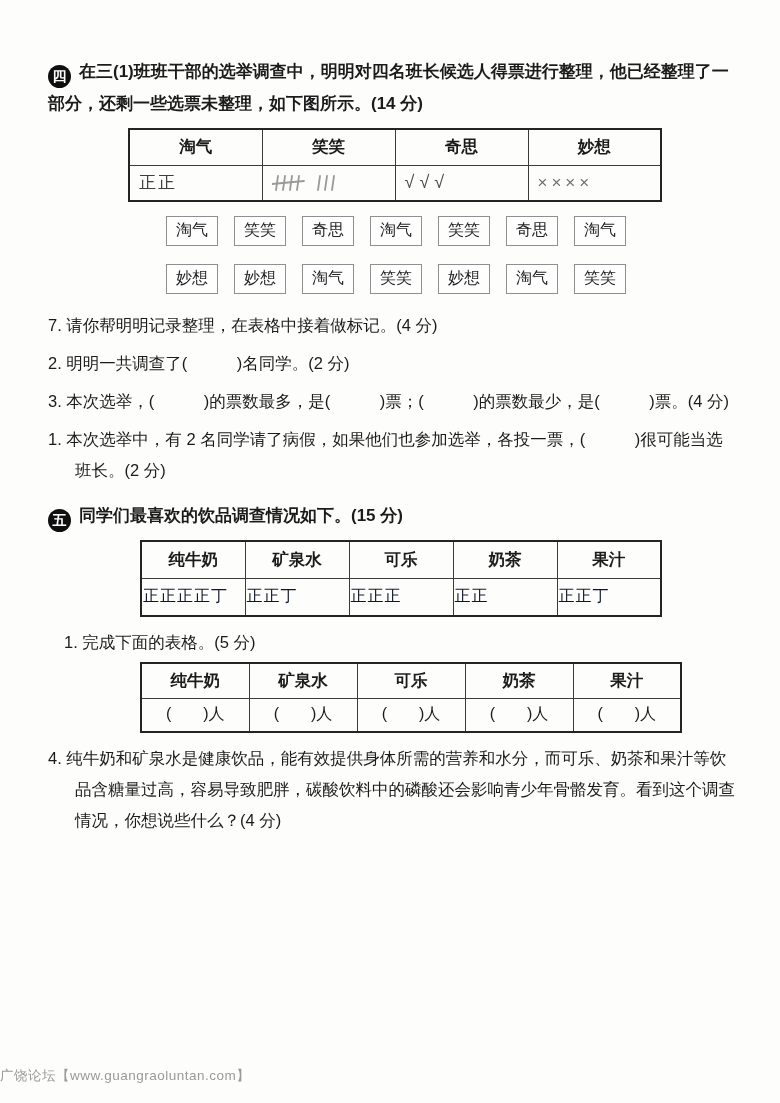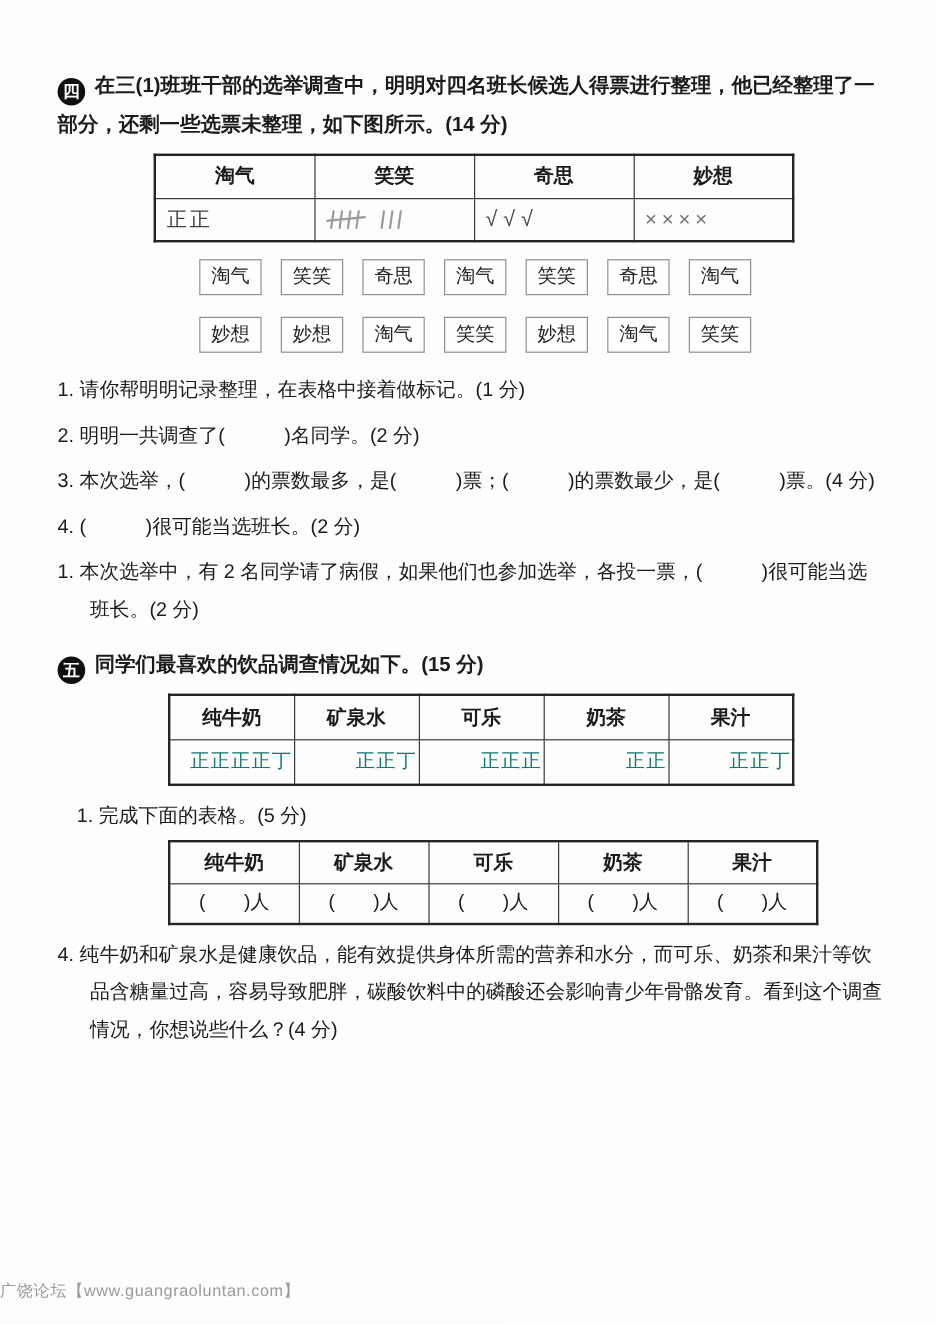--- a/index.html
+++ b/index.html
@@ -48,21 +48,21 @@
 
   .q {
     font-size: 16.5px; line-height: 31px;
     margin: 7px 0; padding-left: 27px; text-indent: -27px;
     max-width: 692px;
   }
   .q-tight { margin: 4px 16px; }
 
   .t2 { margin: 2px 0 10px 92px; }
   .t2 th { width: 104px; height: 37px; font-size: 16.5px; font-weight: 600; text-align: center; }
-  .t2 td { height: 38px; font-size: 16px; text-align: right; color: #0f766e; letter-spacing: 1px; }
+  .t2 td { height: 38px; font-size: 16px; text-align: left; color: #0f172a; letter-spacing: 1px; }
 
   .t3 { margin: 4px 0 10px 92px; }
   .t3 th { width: 108px; height: 35px; font-size: 16.5px; font-weight: 600; text-align: center; }
   .t3 td { height: 34px; font-size: 16px; text-align: center; }
 
   .footer {
     position: absolute; left: 0; right: 0; bottom: 18px;
     text-align: left; color: #9a9a9a;
     font-size: 13.5px; letter-spacing: 0.5px;
   }
@@ -119,24 +119,23 @@
     <div class="ballot-row" style="margin-top:18px; margin-bottom:16px;">
       <span class="ballot">妙想</span>
       <span class="ballot">妙想</span>
       <span class="ballot">淘气</span>
       <span class="ballot">笑笑</span>
       <span class="ballot">妙想</span>
       <span class="ballot">淘气</span>
       <span class="ballot">笑笑</span>
     </div>
 
-    <p class="q">1. 请你帮明明记录整理，在表格中接着做标记。(1 分)</p>
+    <p class="q">7. 请你帮明明记录整理，在表格中接着做标记。(4 分)</p>
     <p class="q">2. 明明一共调查了(　　　)名同学。(2 分)</p>
     <p class="q">3. 本次选举，(　　　)的票数最多，是(　　　)票；(　　　)的票数最少，是(　　　)票。(4 分)</p>
-    <p class="q">4. (　　　)很可能当选班长。(2 分)</p>
     <p class="q">1. 本次选举中，有 2 名同学请了病假，如果他们也参加选举，各投一票，(　　　)很可能当选班长。(2 分)</p>
 
     <p class="section-title" style="margin-top:14px;"><span class="badge">五</span><span>同学们最喜欢的饮品调查情况如下。(15 分)</span></p>
 
     <table class="t2 boxed">
       <tbody>
           <tr>
         <th>纯牛奶</th>
         <th>矿泉水</th>
         <th>可乐</th>

